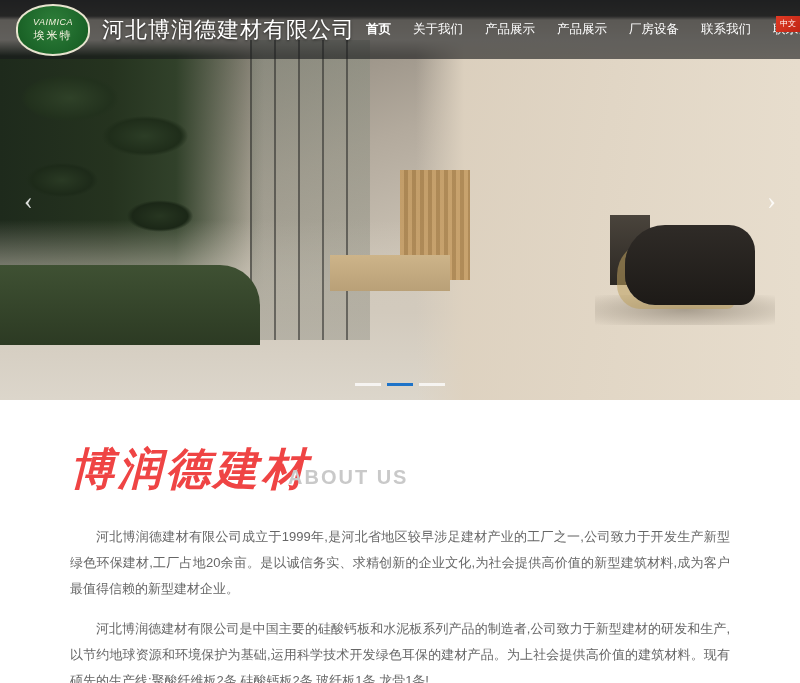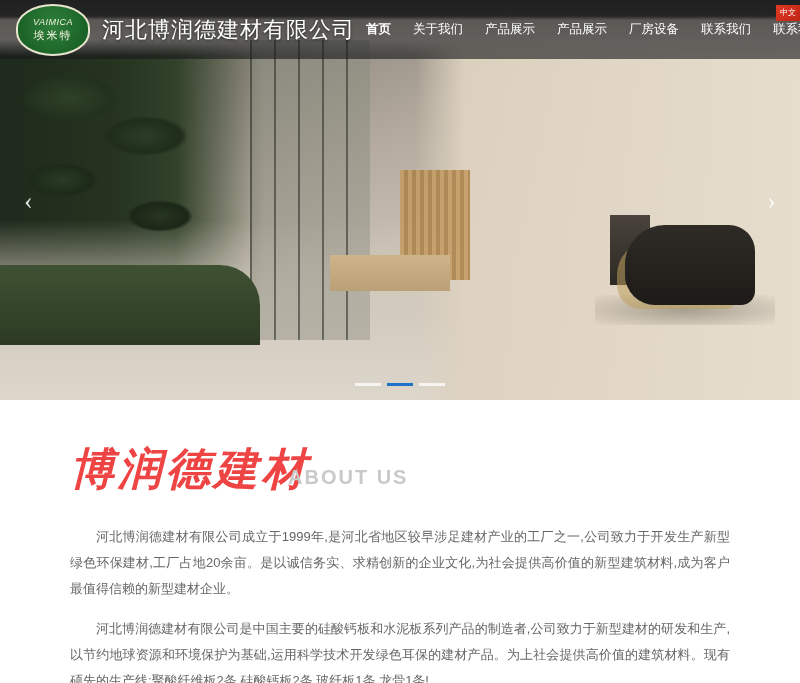--- a/index.html
+++ b/index.html
@@ -151,21 +151,21 @@
     color: #ffffff;
     font-size: 12.5px;
     padding: 6px 11px;
     white-space: nowrap;
     cursor: pointer;
   }
   .nav-item.active { color: #ffffff; font-weight: bold; }
 
   .corner-flag {
     position: absolute;
-    right: 0; top: 5px;
+    right: 0; top: 16px;
     width: 24px; height: 16px;
     background: linear-gradient(135deg, #e03a24 0%, #c02515 100%);
     color: #fff;
     font-size: 8px;
     text-align: center;
     line-height: 16px;
     z-index: 6;
   }
 
   

